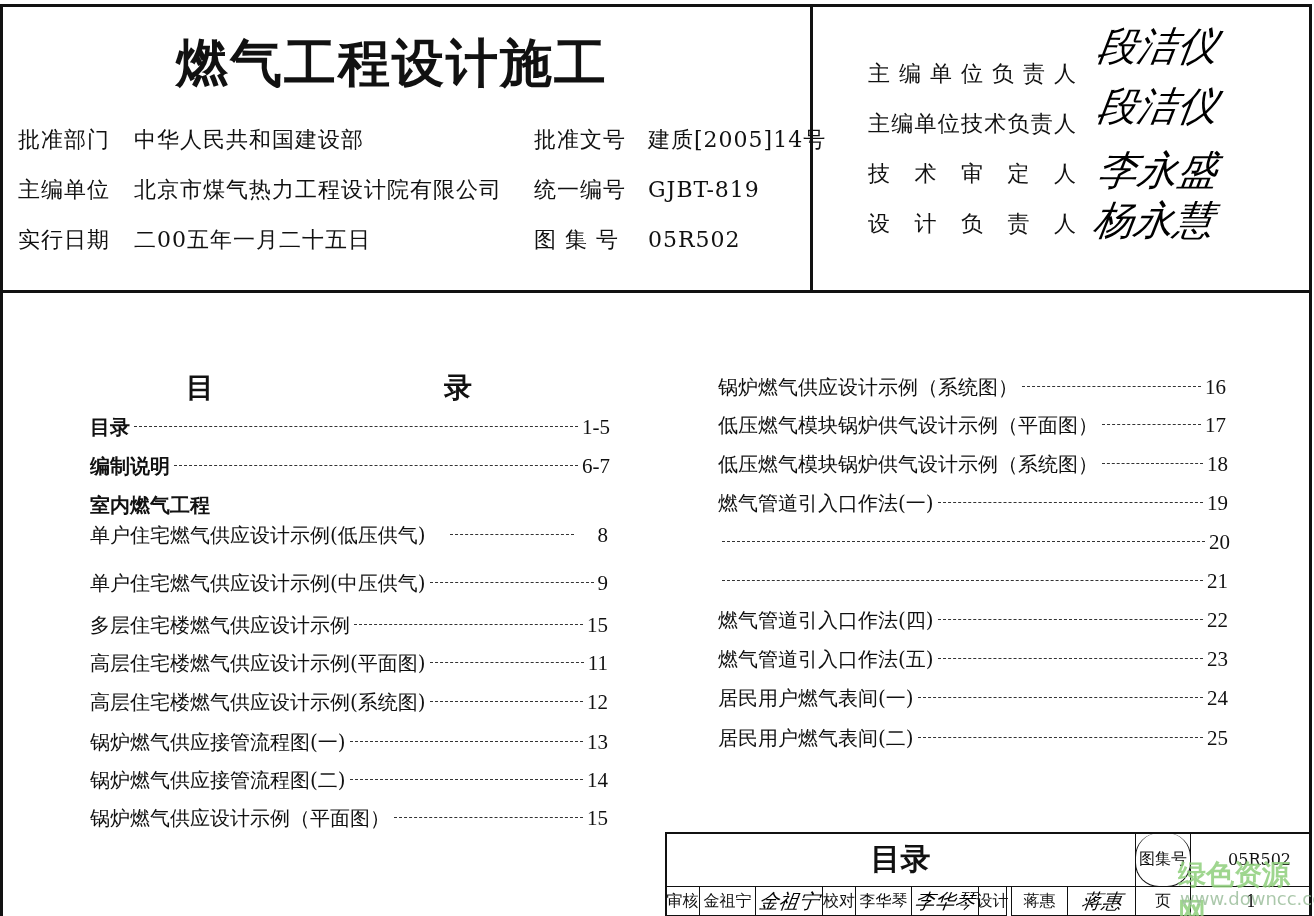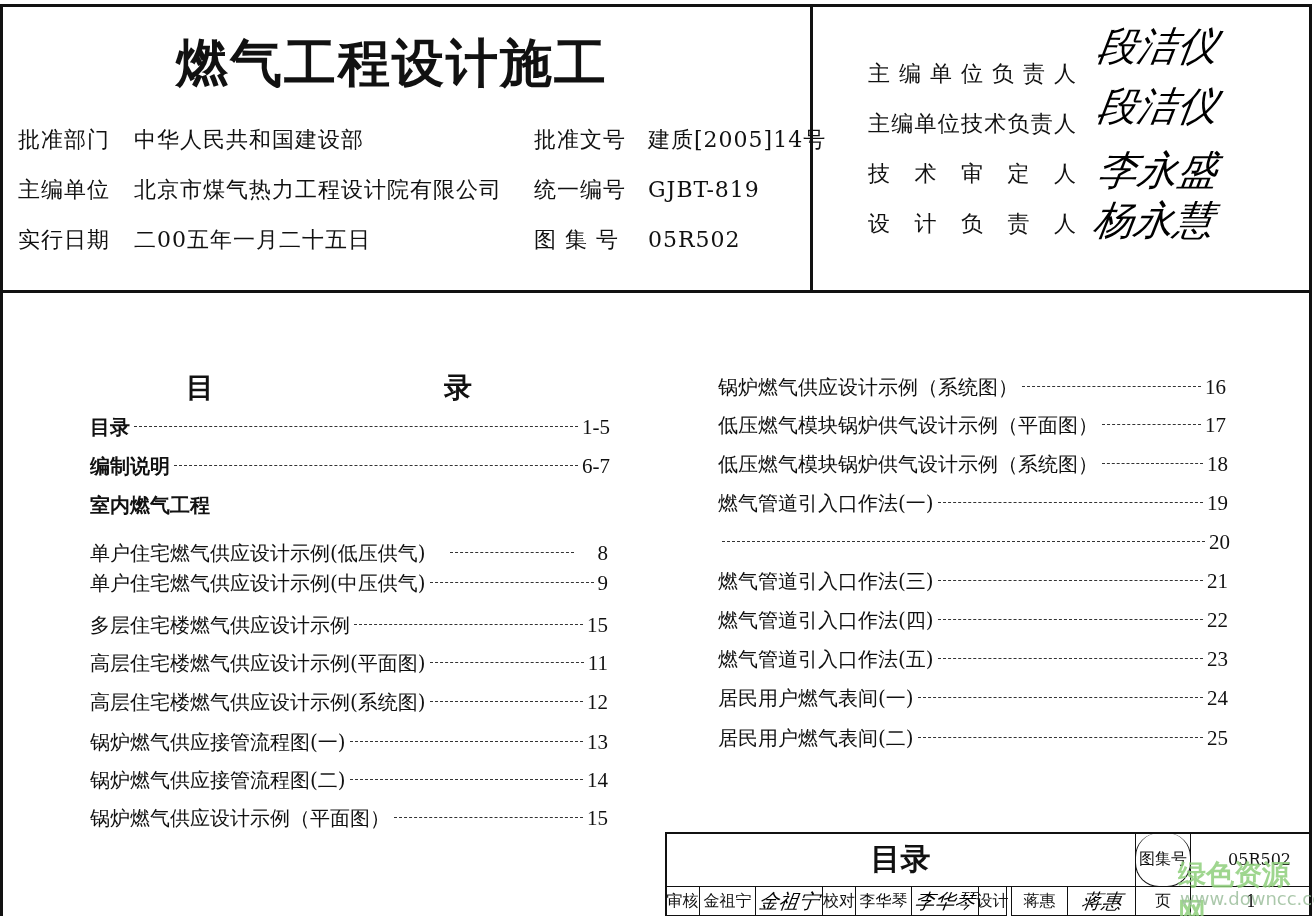--- a/index.html
+++ b/index.html
@@ -73,21 +73,21 @@
   <span class="t">目录</span>
     <span class="d"></span>
     <span class="p">1-5</span>
 </div>
 <div class="toc-row bold" style="left:90px;top:451px;width:520px;">
   <span class="t">编制说明</span>
     <span class="d"></span>
     <span class="p">6-7</span>
 </div>
 <div class="toc-section" style="left:90px;top:490px;">室内燃气工程</div>
-<div class="toc-row" style="left:90px;top:538px;width:518px;gap:20px;">
+<div class="toc-row" style="left:90px;top:520px;width:518px;gap:20px;">
   <span class="t">单户住宅燃气供应设计示例(低压供气)</span>
     <span class="d"></span>
     <span class="p">8</span>
 </div>
 <div class="toc-row" style="left:90px;top:568px;width:518px;">
   <span class="t">单户住宅燃气供应设计示例(中压供气)</span>
     <span class="d"></span>
     <span class="p">9</span>
 </div>
 <div class="toc-row" style="left:90px;top:610px;width:518px;">
@@ -139,21 +139,20 @@
 <div class="toc-row" style="left:718px;top:488px;width:510px;">
   <span class="t">燃气管道引入口作法(一)</span>
     <span class="d"></span>
     <span class="p">19</span>
 </div>
 <div class="toc-row" style="left:718px;top:527px;width:512px;">
     <span class="d"></span>
     <span class="p">20</span>
 </div>
 <div class="toc-row" style="left:718px;top:566px;width:510px;">
-  <span class="t">燃气管道引入口作法(三)</span>
     <span class="d"></span>
     <span class="p">21</span>
 </div>
 <div class="toc-row" style="left:718px;top:605px;width:510px;">
   <span class="t">燃气管道引入口作法(四)</span>
     <span class="d"></span>
     <span class="p">22</span>
 </div>
 <div class="toc-row" style="left:718px;top:644px;width:510px;">
   <span class="t">燃气管道引入口作法(五)</span>

